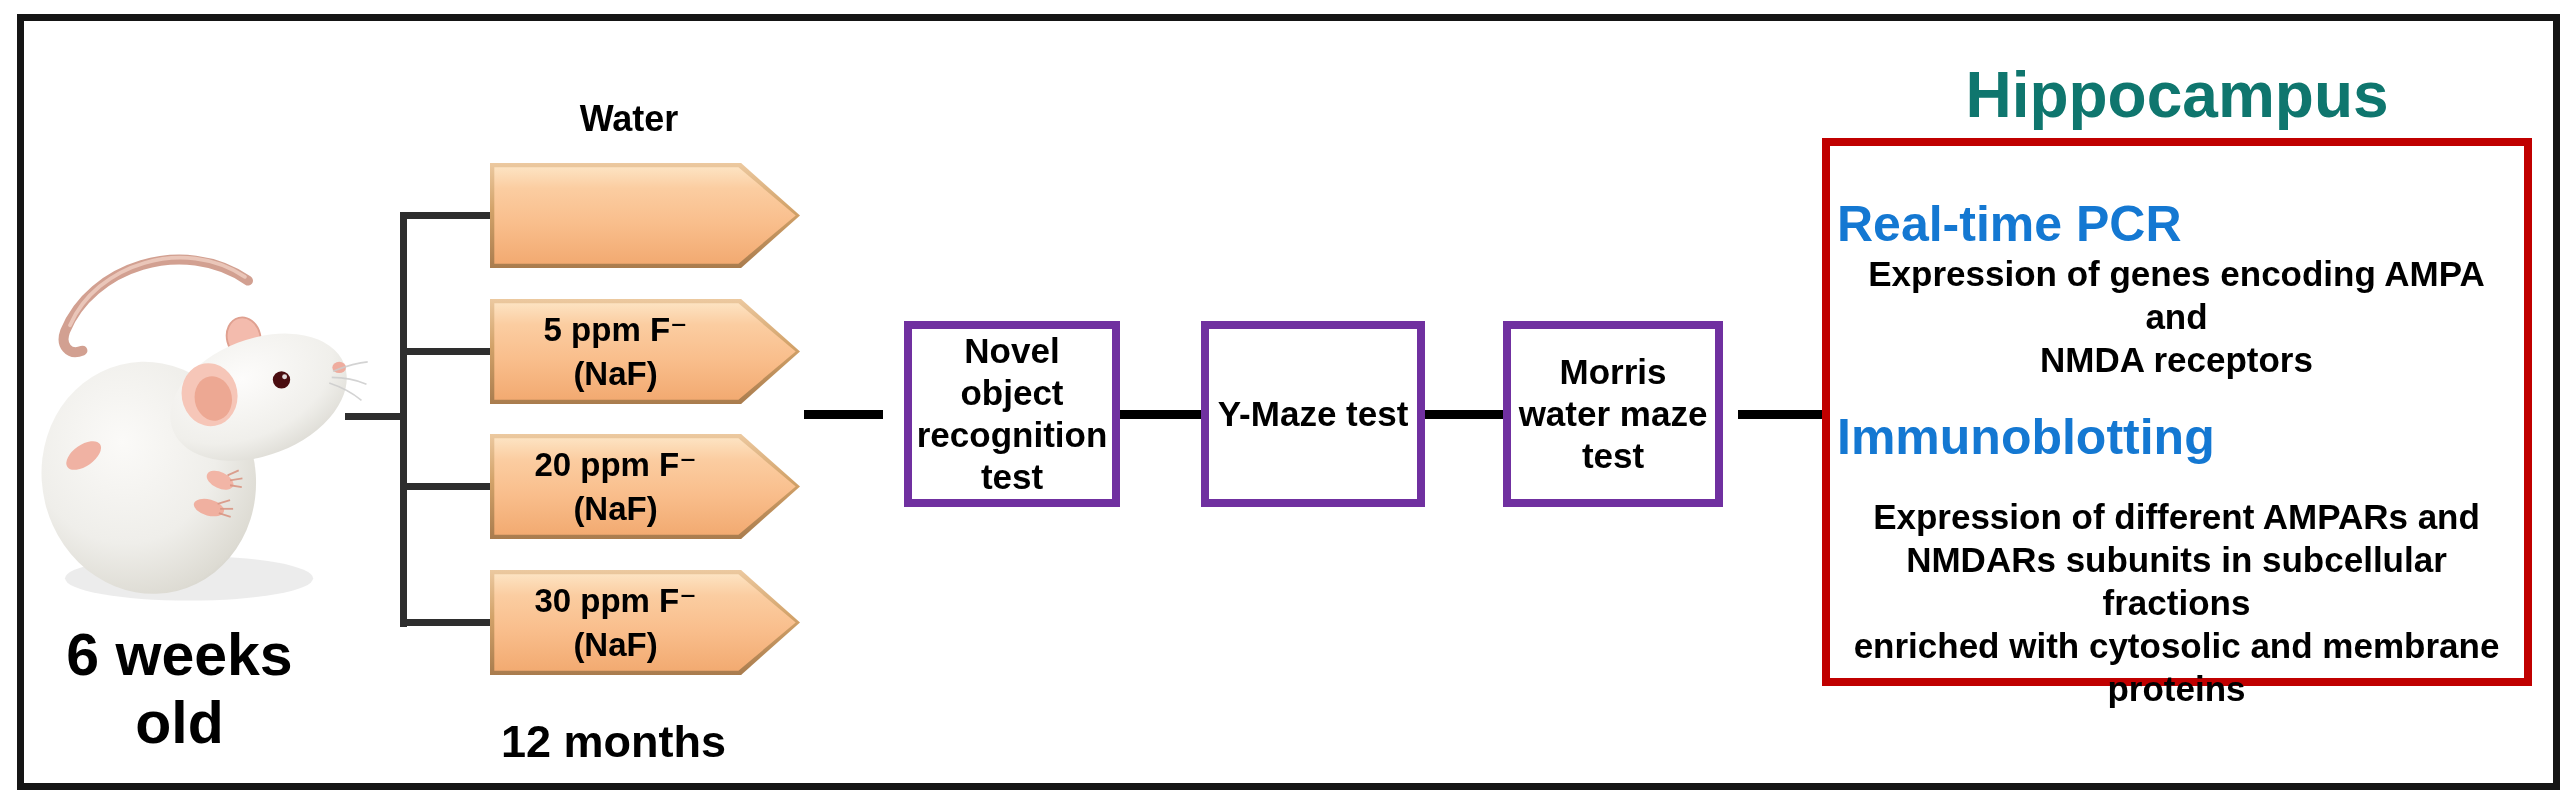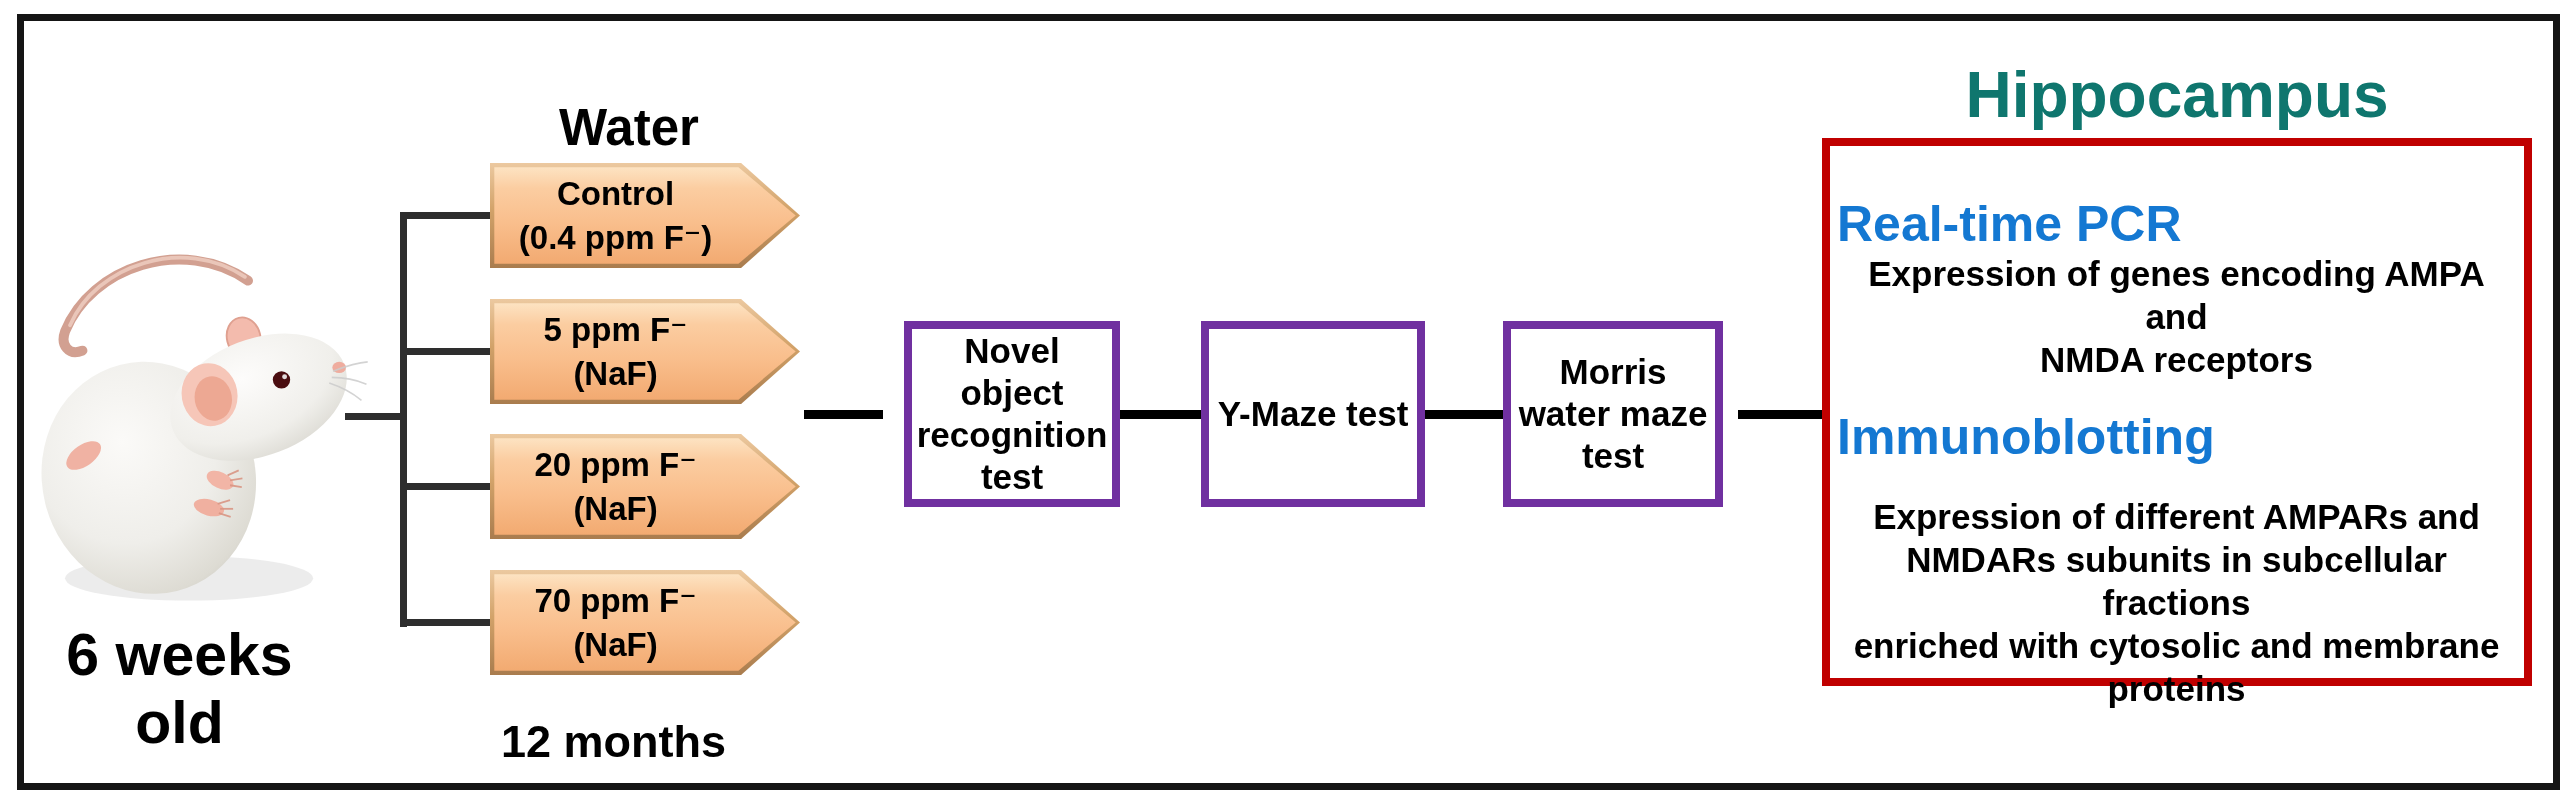--- a/index.html
+++ b/index.html
@@ -6,21 +6,21 @@
   *{box-sizing:border-box;}
   #canvas{
     position:relative;width:2576px;height:804px;background:#ffffff;overflow:hidden;
     font-family:"Liberation Sans","DejaVu Sans",sans-serif;font-weight:bold;color:#000;
   }
   .abs{position:absolute;}
   
   .frame{left:17.4px;top:13.6px;width:2543px;height:776px;border:7.4px solid #151515;background:transparent;}
   
   .lbl{text-align:center;white-space:pre-line;}
-  .water-lbl{left:496px;top:98px;width:266px;font-size:51px;}
+  .water-lbl{left:496px;top:98px;width:266px;font-size:36px;}
   .age-lbl{left:34px;top:621px;width:291px;font-size:59px;}
   .months-lbl{left:477px;top:716px;width:273px;font-size:45px;}
   .cog-title{left:1004px;top:228px;width:620px;font-size:57px;color:#7030A0;}
   .hip-title{left:1822px;top:58px;width:710px;font-size:64px;color:#0f766e;}
   
   .hline{height:8.7px;background:#000;}
   .bline{background:#2e2e2e;}
   
   .arrow{left:490px;width:310px;height:105px;}
   .arrow-shell{position:absolute;inset:0;
@@ -101,39 +101,37 @@
   <div class="abs hline bline" style="left:345px;top:413px;width:59px;height:7.4px"></div>
   <div class="abs bline" style="left:400px;top:212px;width:7.4px;height:415px"></div>
   <div class="abs hline bline" style="left:403px;top:212px;width:89px;height:7.4px"></div>
   <div class="abs hline bline" style="left:403px;top:348px;width:89px;height:7.4px"></div>
   <div class="abs hline bline" style="left:403px;top:483px;width:89px;height:7.4px"></div>
   <div class="abs hline bline" style="left:403px;top:619px;width:89px;height:7.4px"></div>
 
   <div class="abs arrow" style="top:163px">
     <div class="arrow-shell"></div>
     <div class="arrow-face"></div>
-    <div class="arrow-label">Control
-(0.4 ppm F⁻)</div>
   </div>
   <div class="abs arrow" style="top:299px">
     <div class="arrow-shell"></div>
     <div class="arrow-face"></div>
     <div class="arrow-label">5 ppm F⁻
 (NaF)</div>
   </div>
   <div class="abs arrow" style="top:434px">
     <div class="arrow-shell"></div>
     <div class="arrow-face"></div>
     <div class="arrow-label">20 ppm F⁻
 (NaF)</div>
   </div>
   <div class="abs arrow" style="top:570px">
     <div class="arrow-shell"></div>
     <div class="arrow-face"></div>
-    <div class="arrow-label">70 ppm F⁻
+    <div class="arrow-label">30 ppm F⁻
 (NaF)</div>
   </div>
 
   <div class="abs hline" style="left:804px;top:410px;width:79px"></div>
   <div class="abs hline" style="left:1120px;top:410px;width:82px"></div>
   <div class="abs hline" style="left:1425px;top:410px;width:79px"></div>
   <div class="abs hline" style="left:1738px;top:410px;width:85px"></div>
 
   <div class="abs tbox" style="left:904px;width:216px">
     <span>Novel

